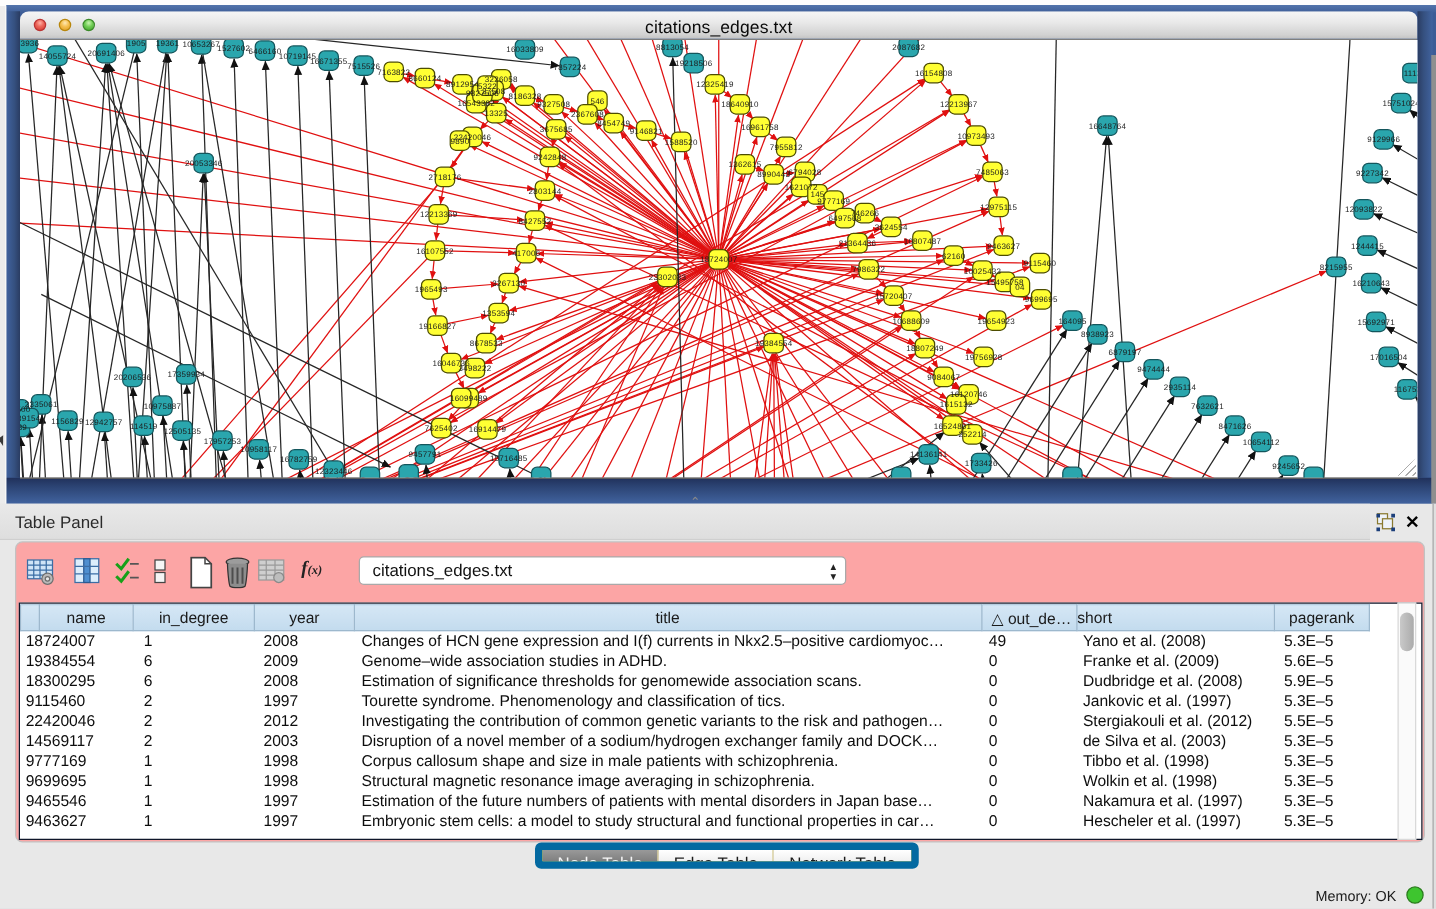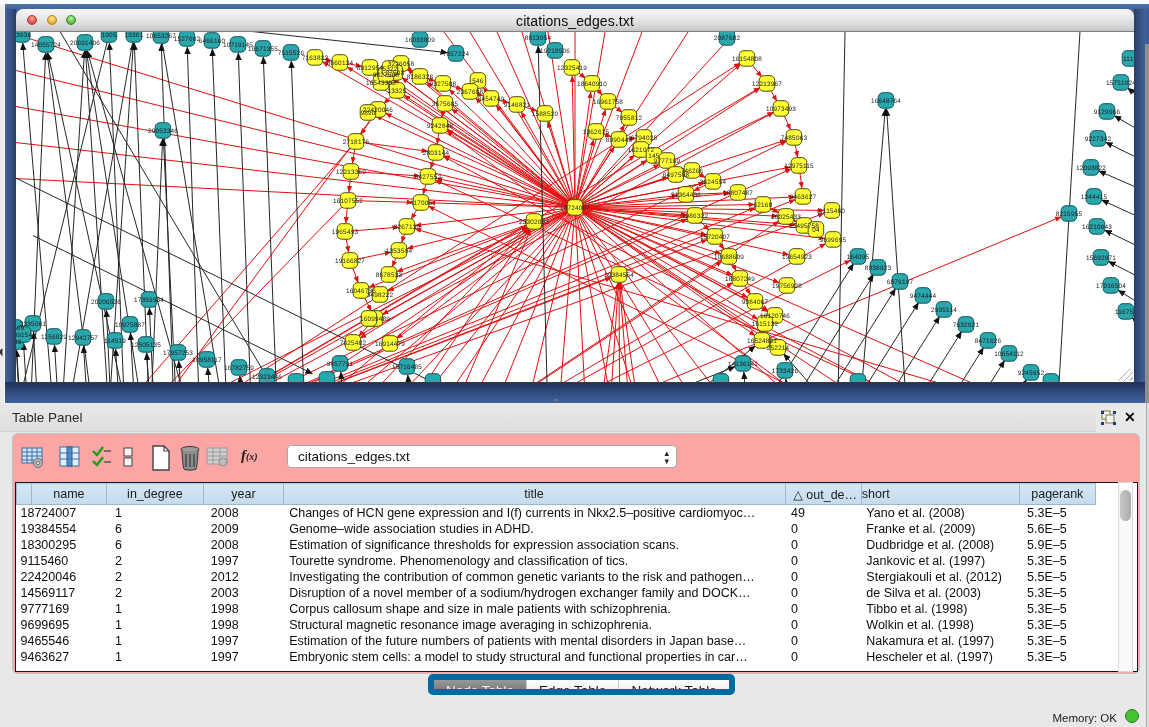--- a/index.html
+++ b/index.html
@@ -723,21 +723,21 @@
                 <td class="c3">2009</td>
                 <td class="c4">Genome–wide association studies in ADHD.</td>
                 <td class="c5">0</td>
                 <td class="c6">Franke et al. (2009)</td>
                 <td class="c7">5.6E–5</td>
               </tr>
 <tr>
                 <td class="c1" colspan="2">18300295</td>
                 <td class="c2">6</td>
                 <td class="c3">2008</td>
-                <td class="c4">Estimation of significance thresholds for expression association scans.</td>
+                <td class="c4">Estimation of significance thresholds for genomewide association scans.</td>
                 <td class="c5">0</td>
                 <td class="c6">Dudbridge et al. (2008)</td>
                 <td class="c7">5.9E–5</td>
               </tr>
 <tr>
                 <td class="c1" colspan="2">9115460</td>
                 <td class="c2">2</td>
                 <td class="c3">1997</td>
                 <td class="c4">Tourette syndrome. Phenomenology and classification of tics.</td>
                 <td class="c5">0</td>

